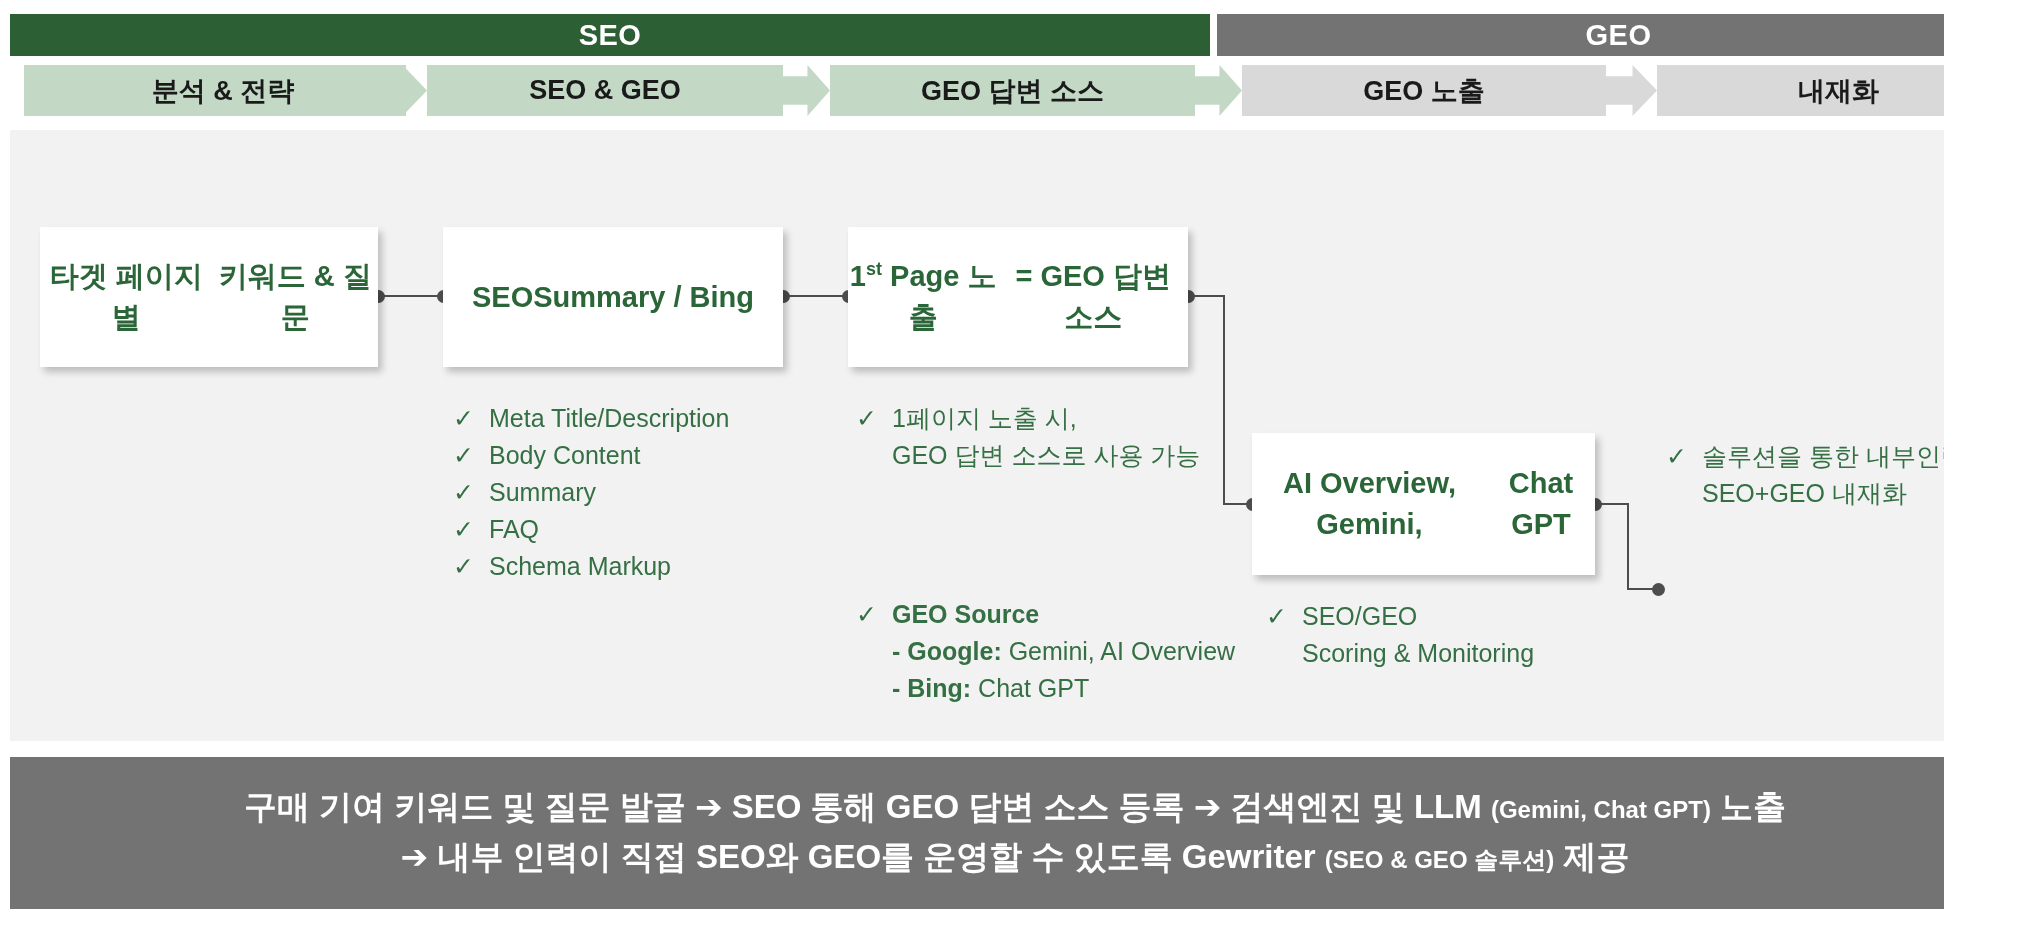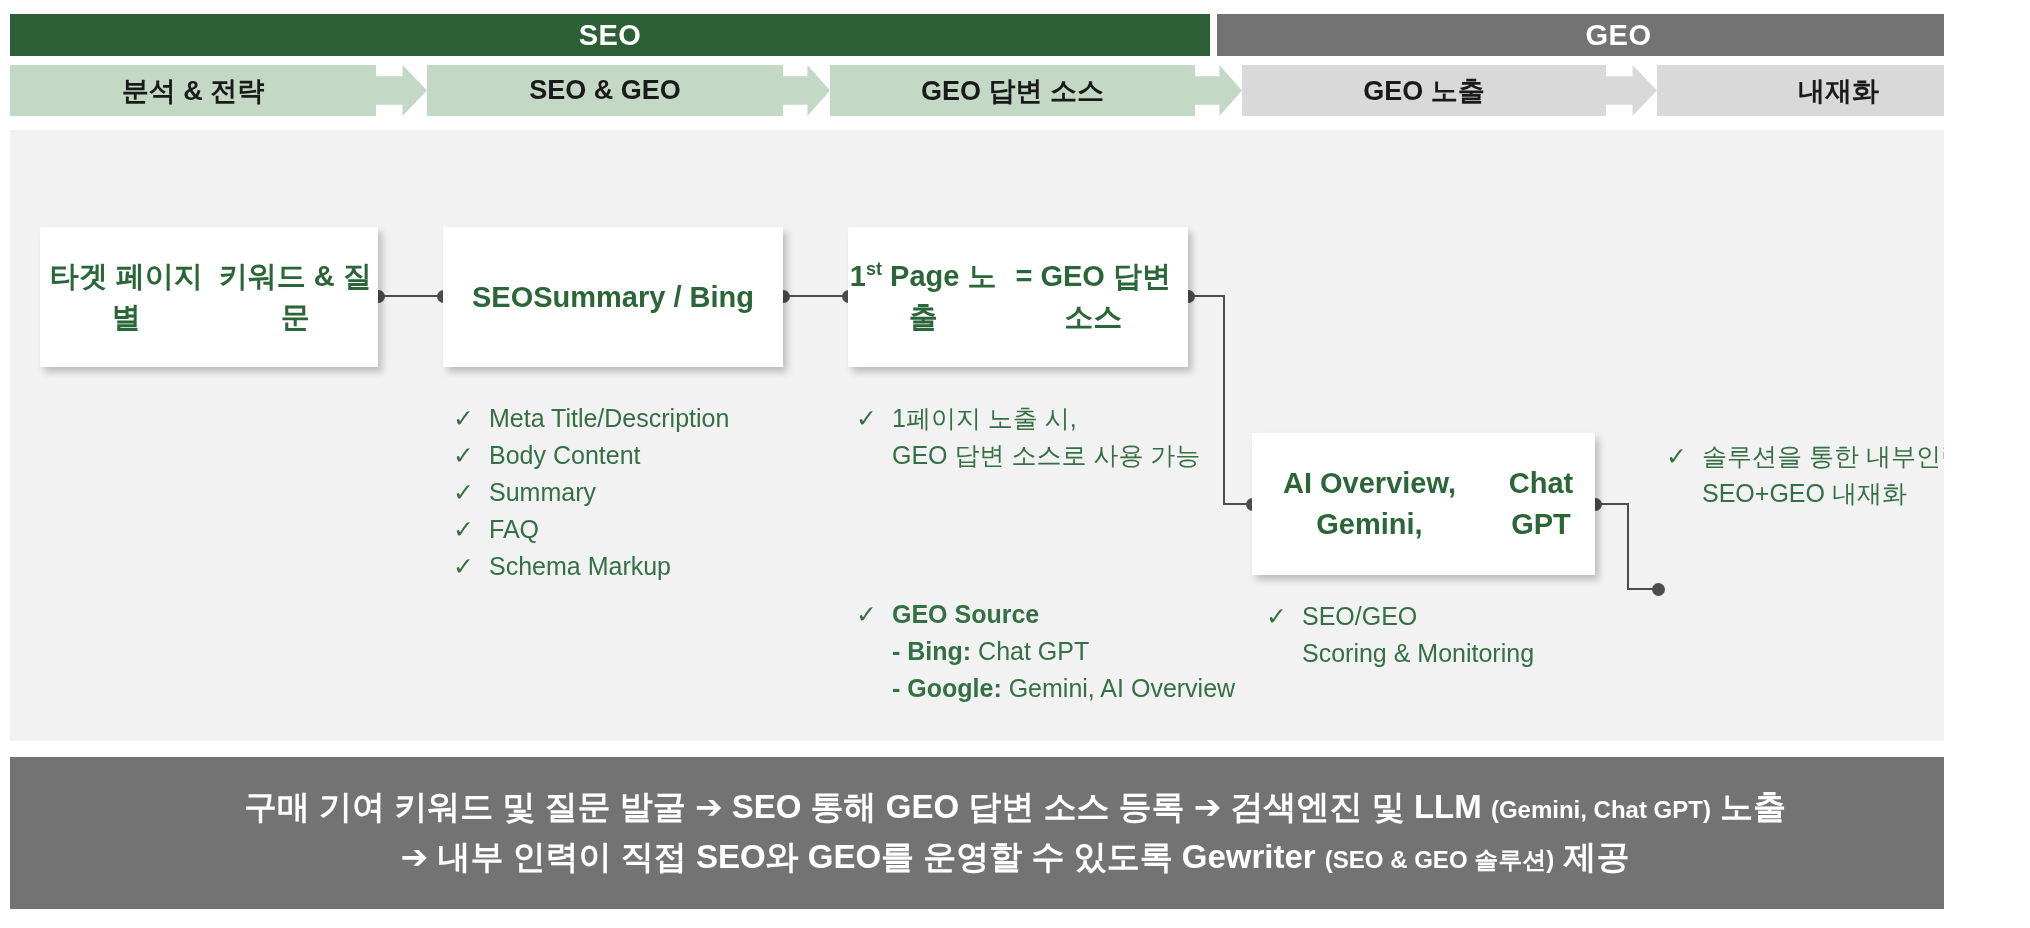--- a/index.html
+++ b/index.html
@@ -49,21 +49,21 @@
 
 <div id="slide">
 
   <div class="phase-bar phase-seo">
     <span>SEO</span>
   </div>
   <div class="phase-bar phase-geo">
     <span>GEO</span>
   </div>
 
-  <div class="stage green" style="left:10px;width:366px;">
+  <div class="stage green" style="left:24px;width:366px;padding-left:16px;">
     <span>분석 &amp; 전략</span>
   </div>
   <div class="stage-arrow green" style="left:376px;width:51px;"></div>
   <div class="stage green" style="left:427px;width:356px;">
     <span>SEO &amp; GEO</span>
   </div>
   <div class="stage-arrow green" style="left:783px;width:47px;"></div>
   <div class="stage green" style="left:830px;width:365px;">
     <span>GEO 답변 소스</span>
   </div>
@@ -141,22 +141,22 @@
       <span class="cl-text">1페이지 노출 시,</span>
     </div>
     <div class="cl-sub">GEO 답변 소스로 사용 가능</div>
   </div>
 
   <div class="cl" style="left:856px;top:596px;">
     <div class="cl-row">
       <span class="cl-check">✓</span>
       <span class="cl-text b">GEO Source</span>
     </div>
+    <div class="cl-sub"><span class="b">- Google:</span><span> Gemini, AI Overview</span></div>
     <div class="cl-sub"><span class="b">- Bing:</span><span> Chat GPT</span></div>
-    <div class="cl-sub"><span class="b">- Google:</span><span> Gemini, AI Overview</span></div>
   </div>
 
   <div class="cl" style="left:1266px;top:598px;">
     <div class="cl-row">
       <span class="cl-check">✓</span>
       <span class="cl-text">SEO/GEO</span>
     </div>
     <div class="cl-sub">Scoring &amp; Monitoring</div>
   </div>
 

